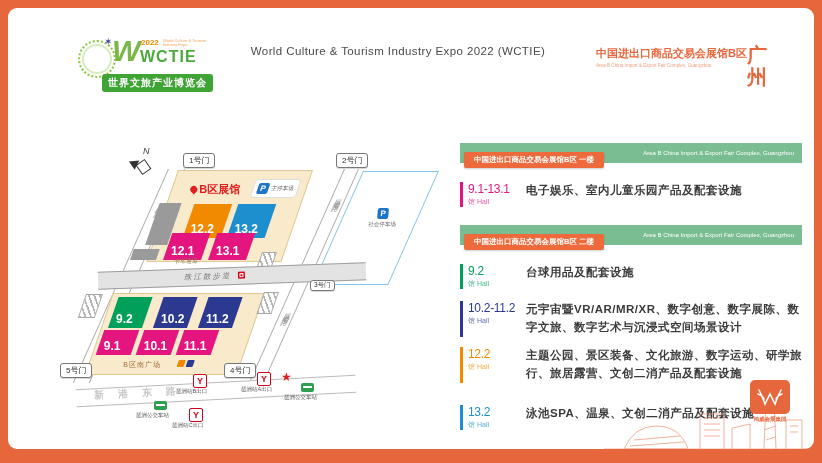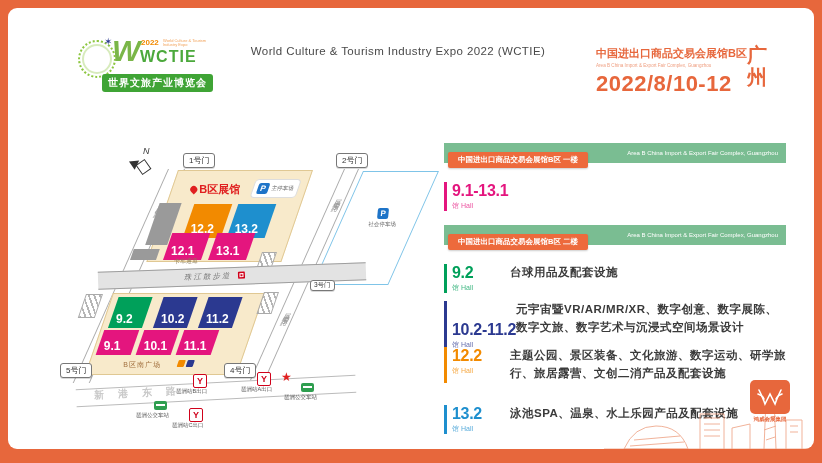--- a/index.html
+++ b/index.html
@@ -65,28 +65,28 @@
             transform:rotate(-3deg);z-index:2;white-space:nowrap;}
   .metro{position:absolute;width:12px;height:12px;background:#fff;border:1.5px solid #D0021B;border-radius:2px;
          color:#D0021B;font-size:9px;font-weight:bold;display:flex;align-items:center;justify-content:center;z-index:6;}
   .bus{position:absolute;width:13px;height:9px;background:#2E9E4F;border-radius:2px;z-index:6;}
   .bus:after{content:"";position:absolute;left:2px;top:3px;width:9px;height:2px;background:#fff;}
   .tlabel{position:absolute;font-size:5.5px;color:#555;white-space:nowrap;z-index:6;}
   .star{position:absolute;color:#E02020;font-size:12px;z-index:6;}
   .epark{position:absolute;left:315px;top:35px;width:74px;height:112px;background:#fff;border:1.2px solid #7FC4E8;z-index:1;}
 
   
-  .legend{position:absolute;left:436px;top:135px;width:342px;height:300px;}
+  .legend{position:absolute;left:452px;top:135px;width:342px;height:300px;}
   .lbar{position:absolute;left:0;width:342px;height:20px;display:flex;align-items:center;justify-content:flex-end;padding-right:8px;box-sizing:border-box;}
   .lbar .en{font-size:6px;color:#fff;}
   .lbadge{position:absolute;left:4px;color:#fff;font-size:7.5px;font-weight:bold;padding:3px 10px;border-radius:2px;
           white-space:nowrap;box-shadow:0 1px 2px rgba(0,0,0,.2);z-index:2;}
   .lrow{position:absolute;left:0;width:342px;display:flex;}
   .hallcol{flex:0 0 58px;border-left:3px solid;padding-left:5px;}
-  .hrange{font-size:16px;font-weight:bold;letter-spacing:-.3px;white-space:nowrap;}
+  .hrange{font-size:12px;font-weight:normal;letter-spacing:-.3px;white-space:nowrap;}
   .hsuffix{font-size:7px;opacity:.75;margin-top:1px;white-space:nowrap;}
   .ldesc{flex:1;font-size:11.5px;font-weight:bold;color:#3a3a3a;letter-spacing:.5px;line-height:1.55;}
 
   
   .skyline{position:absolute;left:596px;top:372px;width:206px;height:69px;z-index:1;}
   .grouplogo{position:absolute;left:737px;top:372px;width:50px;text-align:center;z-index:2;}
   .grouplogo .box{width:40px;height:34px;margin:0 auto;background:#E7673C;border-radius:5px;display:flex;align-items:center;justify-content:center;}
   .grouplogo .txt{font-size:5.5px;color:#E7673C;font-weight:bold;margin-top:2px;white-space:nowrap;}
 </style>
 </head>
@@ -105,21 +105,20 @@
       <div class="logo-sub">世界文旅产业博览会</div>
     </div>
 
     <div class="title-block">
       <div class="subtitle">World Culture &amp; Tourism Industry Expo 2022 (WCTIE)</div>
     </div>
 
     <div class="venue">
       <div class="venue-cn">中国进出口商品交易会展馆B区</div>
       <div class="venue-en">Area B China Import &amp; Export Fair Complex, Guangzhou</div>
-      <div class="venue-date">2022/8/10-12</div>
     </div>
     <div class="city">
       <div>广</div>
       <div>州</div>
     </div>
 
     <div class="map">
 
       <div class="compass">
         <div class="n">N</div>
@@ -227,57 +226,58 @@
       <div class="lbar" style="top: 0px; background: rgb(122, 189, 146);">
         <span class="en">Area B China Import &amp; Export Fair Complex, Guangzhou</span>
       </div>
       <div class="lbadge" style="top: 9px; background: rgb(237, 106, 60);">中国进出口商品交易会展馆B区 一楼</div>
 
       <div class="lrow" style="top:39px;">
         <div class="hallcol" style="border-left-color: rgb(228, 21, 126);">
           <div class="hrange" style="color: rgb(228, 21, 126);">9.1-13.1</div>
           <div class="hsuffix" style="color: rgb(228, 21, 126);">馆 Hall</div>
         </div>
+        <div class="ldesc">电子娱乐、室内儿童乐园产品及配套设施</div>
       </div>
 
       <div class="lbar" style="top: 82px; background: rgb(122, 189, 146);">
         <span class="en">Area B China Import &amp; Export Fair Complex, Guangzhou</span>
       </div>
       <div class="lbadge" style="top: 91px; background: rgb(237, 106, 60);">中国进出口商品交易会展馆B区 二楼</div>
 
       <div class="lrow" style="top:121px;">
         <div class="hallcol" style="border-left-color: rgb(0, 160, 90);">
           <div class="hrange" style="color: rgb(0, 160, 90);">9.2</div>
           <div class="hsuffix" style="color: rgb(0, 160, 90);">馆 Hall</div>
         </div>
         <div class="ldesc">台球用品及配套设施</div>
       </div>
 
       <div class="lrow" style="top:158px;">
         <div class="hallcol" style="border-left-color: rgb(43, 57, 144);">
-          <div class="hrange" style="color: rgb(43, 57, 144); margin-top: 20px;">10.2-11.2</div>
+          <div class="hrange" style="color: rgb(43, 57, 144);">10.2-11.2</div>
           <div class="hsuffix" style="color: rgb(43, 57, 144);">馆 Hall</div>
         </div>
         <div class="ldesc">元宇宙暨VR/AR/MR/XR、数字创意、数字展陈、数字文旅、数字艺术与沉浸式空间场景设计</div>
       </div>
 
       <div class="lrow" style="top:204px;">
         <div class="hallcol" style="border-left-color: rgb(242, 138, 0);">
           <div class="hrange" style="color: rgb(242, 138, 0);">12.2</div>
           <div class="hsuffix" style="color: rgb(242, 138, 0);">馆 Hall</div>
         </div>
         <div class="ldesc">主题公园、景区装备、文化旅游、数字运动、研学旅行、旅居露营、文创二消产品及配套设施</div>
       </div>
 
       <div class="lrow" style="top:262px;">
         <div class="hallcol" style="border-left-color: rgb(30, 143, 206);">
           <div class="hrange" style="color: rgb(30, 143, 206);">13.2</div>
           <div class="hsuffix" style="color: rgb(30, 143, 206);">馆 Hall</div>
         </div>
-        <div class="ldesc">泳池SPA、温泉、水上乐园产品及配套设施</div>
+        <div class="ldesc">泳池SPA、温泉、文创二消产品及配套设施</div>
       </div>
     </div>
 
     <svg class="skyline" viewBox="0 0 206 69">
       <g fill="none" stroke="#EC9B7B" stroke-width="0.9" opacity="0.85">
         <path d="M160 69 L162 18 Q166 4 170 18 L172 69"></path>
         <path d="M160 50 L172 46 M160 40 L172 36 M161 30 L171 26 M162 22 L170 19 M162 60 L171 57"></path>
         <path d="M166 18 L166 6 M164 10 L168 8"></path>
         <path d="M20 69 Q30 46 52 46 Q76 46 84 69 Z"></path>
         <path d="M30 60 L76 56 M26 66 L80 62"></path>

